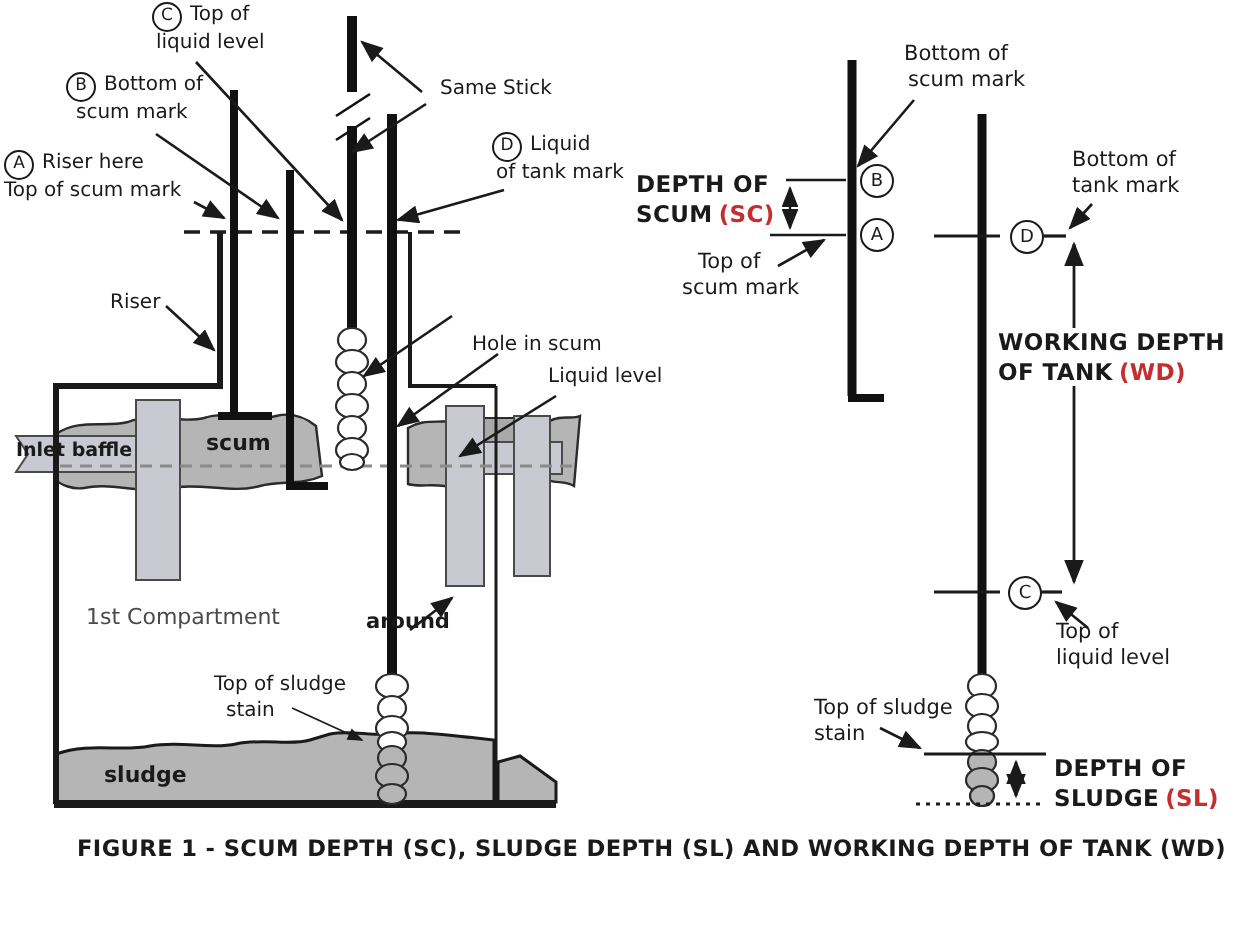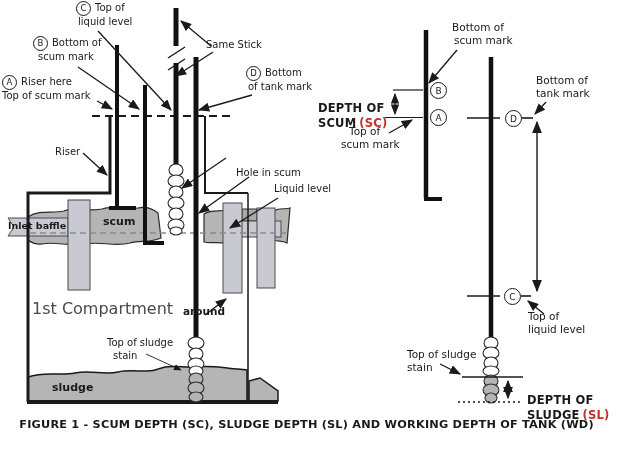--- a/index.html
+++ b/index.html
@@ -5,27 +5,27 @@
   html,body{margin:0;padding:0;background:#fff;}
   .stage{position:relative;width:619px;height:470px;background:#ffffff;
          font-family:"DejaVu Sans",sans-serif;color:#1a1a1a;overflow:hidden;}
   svg.draw{position:absolute;left:0;top:0;}
   .lbl{position:absolute;font-size:10px;line-height:12.5px;white-space:nowrap;}
   .lbl .row{display:flex;align-items:center;gap:4px;}
   .sm{font-size:9.5px;line-height:12px;}
   .gray-text{color:#4a4a4a;}
   .b{font-weight:bold;}
   .big{font-size:11px;}
-  .depth{font-size:11.5px;line-height:14.5px;font-weight:bold;letter-spacing:.2px;margin-top:16px;}
+  .depth{font-size:11.5px;line-height:14.5px;font-weight:bold;letter-spacing:.2px;}
   .red{color:#c22f2f;margin-left:3px;}
   .circ{display:inline-flex;width:13px;height:13px;border:1.3px solid #1a1a1a;border-radius:50%;
         align-items:center;justify-content:center;font-size:8.5px;background:#fff;flex:none;}
   .circ-abs{position:absolute;display:flex;width:15px;height:15px;border:1.4px solid #1a1a1a;
         border-radius:50%;align-items:center;justify-content:center;font-size:9px;background:#fff;}
-  .capt{position:absolute;left:0;right:6px;top:418px;text-align:center;font-weight:bold;
+  .capt{position:absolute;left:0;right:6px;top:418px;text-align:right;font-weight:bold;
         font-size:11.3px;letter-spacing:.2px;}
   .whitebg{background:#fff;padding:0 2px;}
   .ml2{margin-left:2px;} .ml5{margin-left:5px;} .ml6{margin-left:6px;} .ml8{margin-left:8px;}
 </style>
 </head>
 <body>
 
 <div class="stage">
 
   <svg class="draw" width="619" height="470" viewBox="0 0 619 470">
@@ -163,58 +163,58 @@
   </svg>
 
   <div class="lbl" style="left:76px;top:1px">
     <div class="row">
         <span class="circ">C</span>
       <span>Top of</span>
       </div>
     <div class="ml2">liquid level</div>
   </div>
 
-  <div class="lbl" style="left:206px;top:39px">Same Stick</div>
+  <div class="lbl" style="left:220px;top:39px">Same Stick</div>
 
   <div class="lbl" style="left:33px;top:36px">
     <div class="row">
         <span class="circ">B</span>
       <span>Bottom of</span>
       </div>
     <div class="ml5">scum mark</div>
   </div>
 
   <div class="lbl" style="left:2px;top:75px">
     <div class="row">
         <span class="circ">A</span>
       <span>Riser here</span>
       </div>
     <div>Top of scum mark</div>
   </div>
 
   <div class="lbl" style="left:246px;top:66px">
     <div class="row">
         <span class="circ">D</span>
-      <span>Bottom</span>
+      <span>Liquid</span>
       </div>
     <div class="ml2">of tank mark</div>
   </div>
 
   <div class="lbl" style="left:55px;top:146px">Riser</div>
 
 
   <div class="lbl" style="left:236px;top:167px">Hole in scum</div>
 
   <div class="lbl" style="left:274px;top:183px">Liquid level</div>
 
   <div class="lbl sm" style="left:8px;top:220px;font-weight:700">Inlet baffle</div>
 
   <div class="lbl b big" style="left:103px;top:216px">scum</div>
 
-  <div class="lbl gray-text" style="left:32px;top:303px;font-size:16px">1st Compartment</div>
+  <div class="lbl gray-text" style="left:43px;top:303px;font-size:11px">1st Compartment</div>
 
   <div class="lbl b" style="left:183px;top:305px;font-size:10.5px">around</div>
 
   <div class="lbl" style="left:107px;top:337px">
     <div>Top of sludge</div>
     <div class="ml6">stain</div>
   </div>
 
   <div class="lbl b big" style="left:52px;top:382px">sludge</div>
 
@@ -231,20 +231,24 @@
   <div class="lbl" style="left:341px;top:125px;font-size:10.5px;line-height:13px">
     <div class="ml8">Top of</div>
     <div>scum mark</div>
   </div>
 
   <div class="lbl" style="left:536px;top:74px;font-size:10.5px;line-height:13px">
     <div>Bottom of</div>
     <div>tank mark</div>
   </div>
 
+  <div class="lbl depth whitebg" style="left:497px;top:164px">
+    <div>WORKING DEPTH</div>
+    <div><span>OF TANK</span><span class="red">(WD)</span></div>
+  </div>
 
   <div class="lbl" style="left:528px;top:310px;font-size:10.5px;line-height:13px">
     <div>Top of</div>
     <div>liquid level</div>
   </div>
 
   <div class="lbl" style="left:407px;top:348px;font-size:10.5px;line-height:13px">
     <div>Top of sludge</div>
     <div>stain</div>
   </div>

